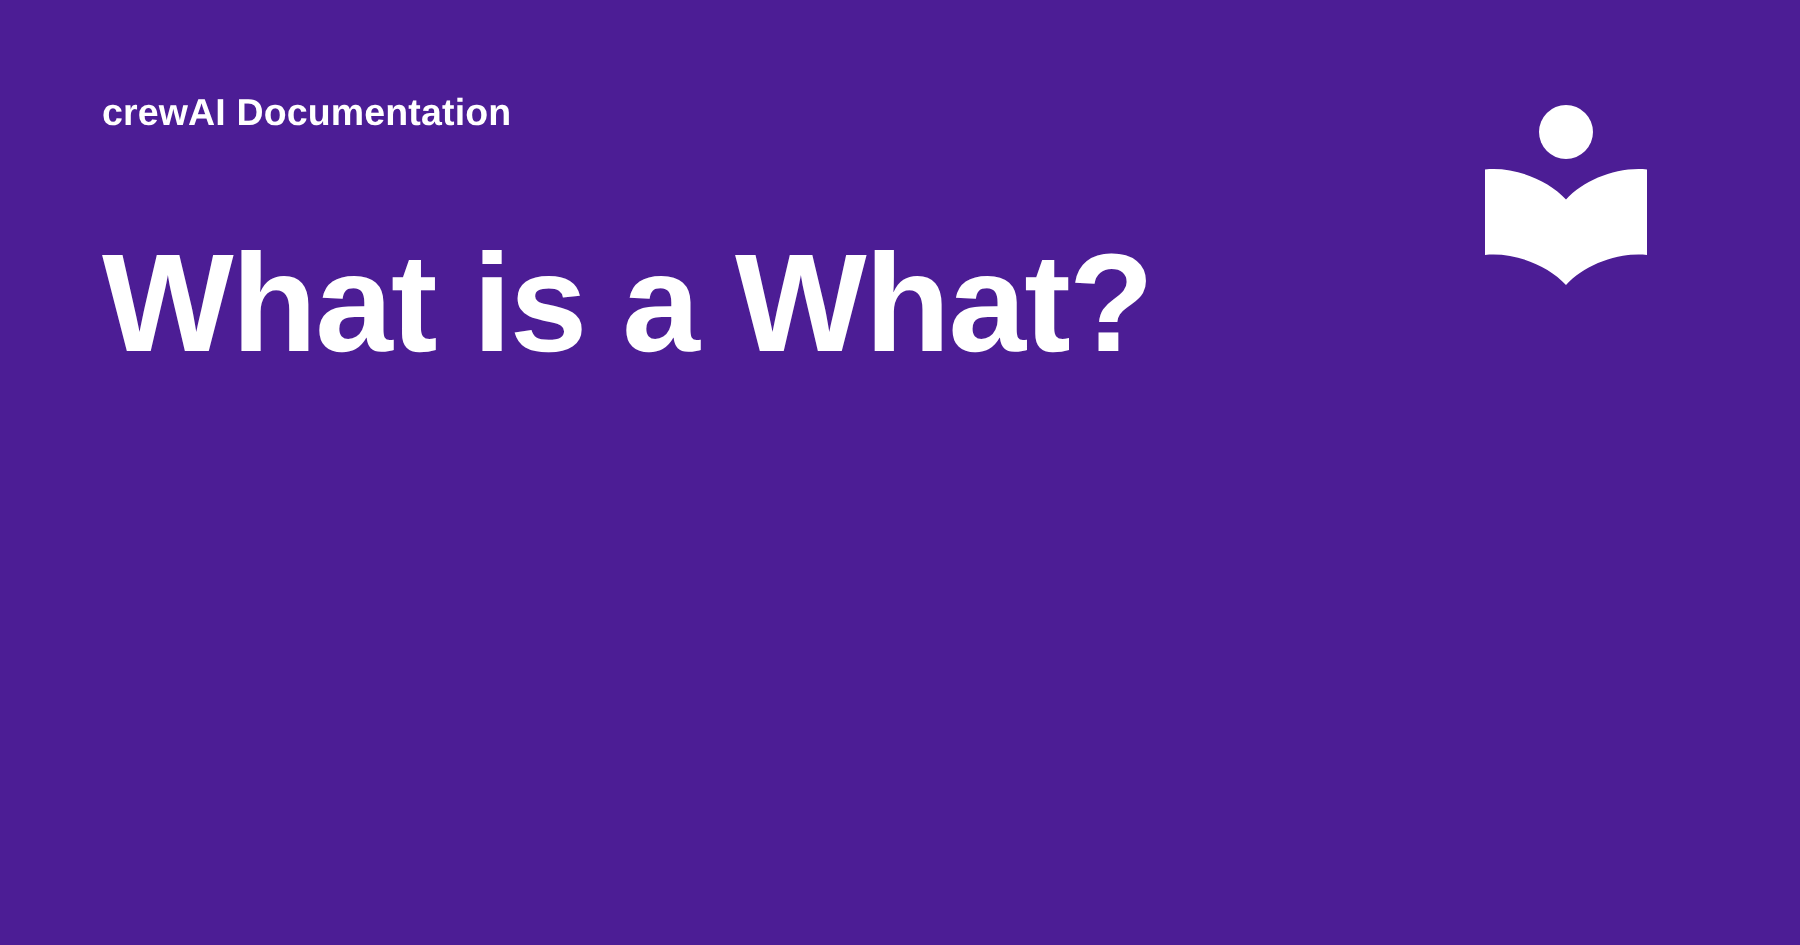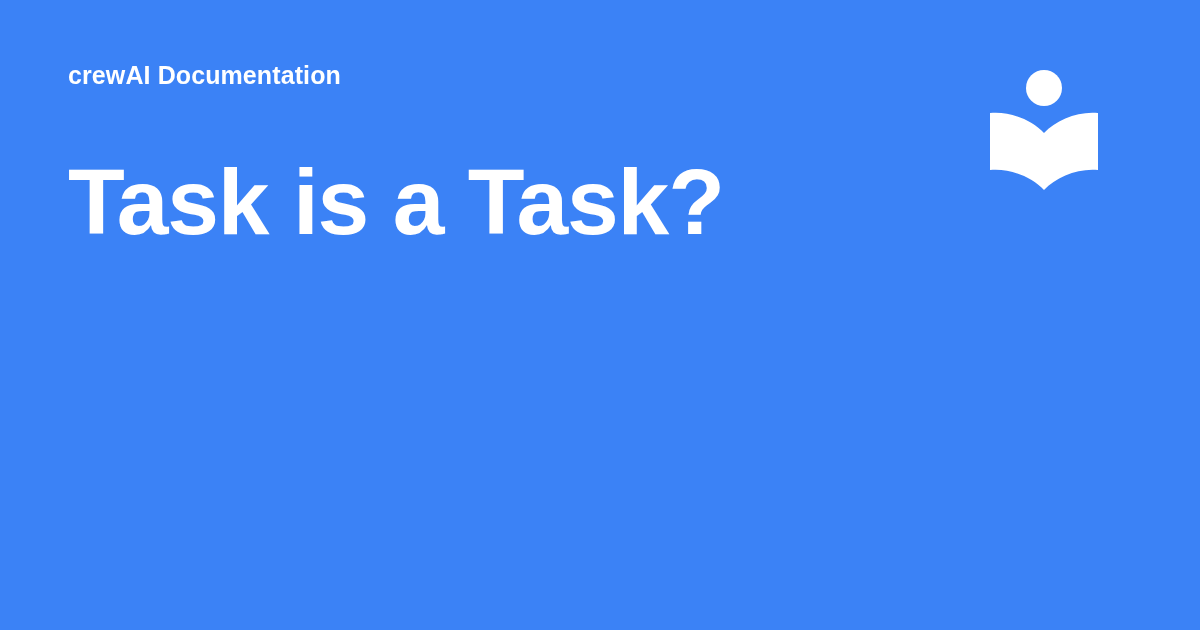--- a/index.html
+++ b/index.html
@@ -66,25 +66,25 @@
 
   .logo svg {
     display: block;
     width: 120px;
     height: 136px;
   }
 </style>
 </head>
 <body style="background: rgb(239, 85, 82);">
 
-<div class="card" style="background: #3b82f6; padding-left: 16px;">
+<div class="card" style="background: #4c1d95; padding-left: 16px;">
 
   <div class="text-block">
     <p class="site-name">crewAI Documentation</p>
-    <h1 class="page-title">Task is a Task?</h1>
+    <h1 class="page-title">What is a What?</h1>
   </div>
 
   <div class="logo">
     <svg viewBox="0 0 120 136" xmlns="http://www.w3.org/2000/svg" aria-hidden="true">
 
       <circle cx="60" cy="26" r="18" fill="#ffffff"></circle>
 
       <path fill="#ffffff" d="M6 51
                C 26 49, 48 58, 60 71
                L 60 128

